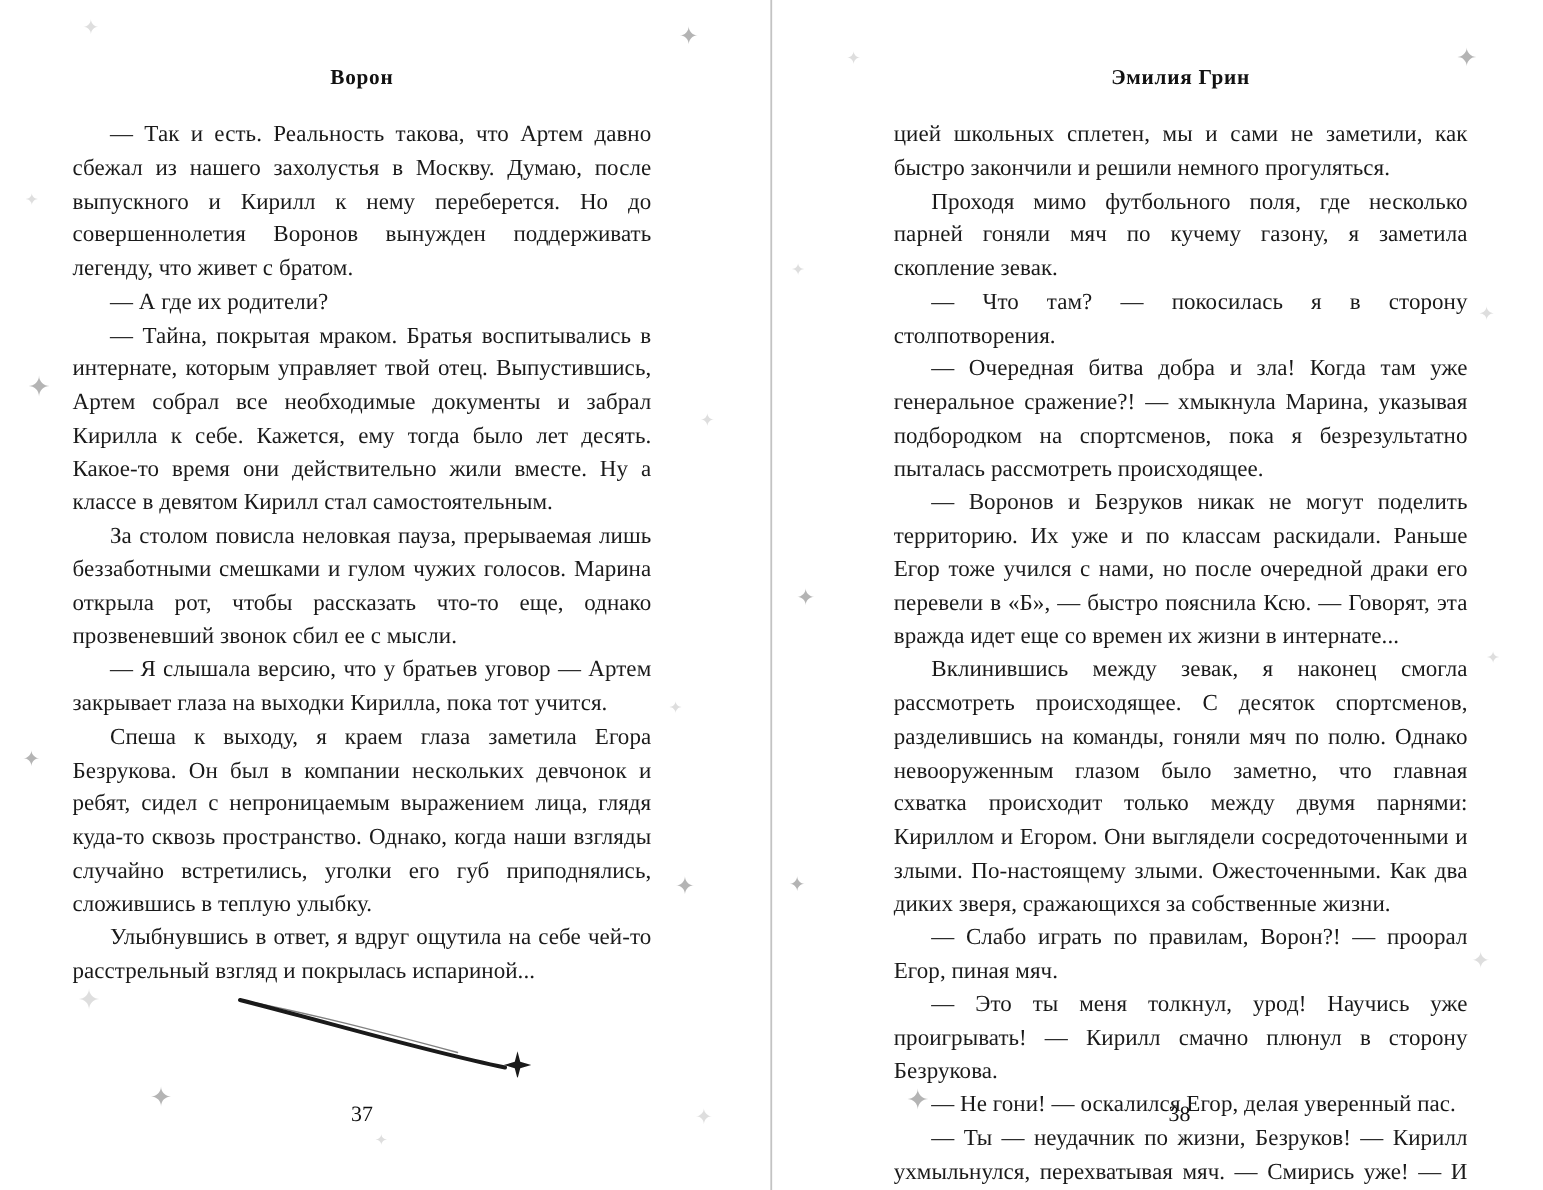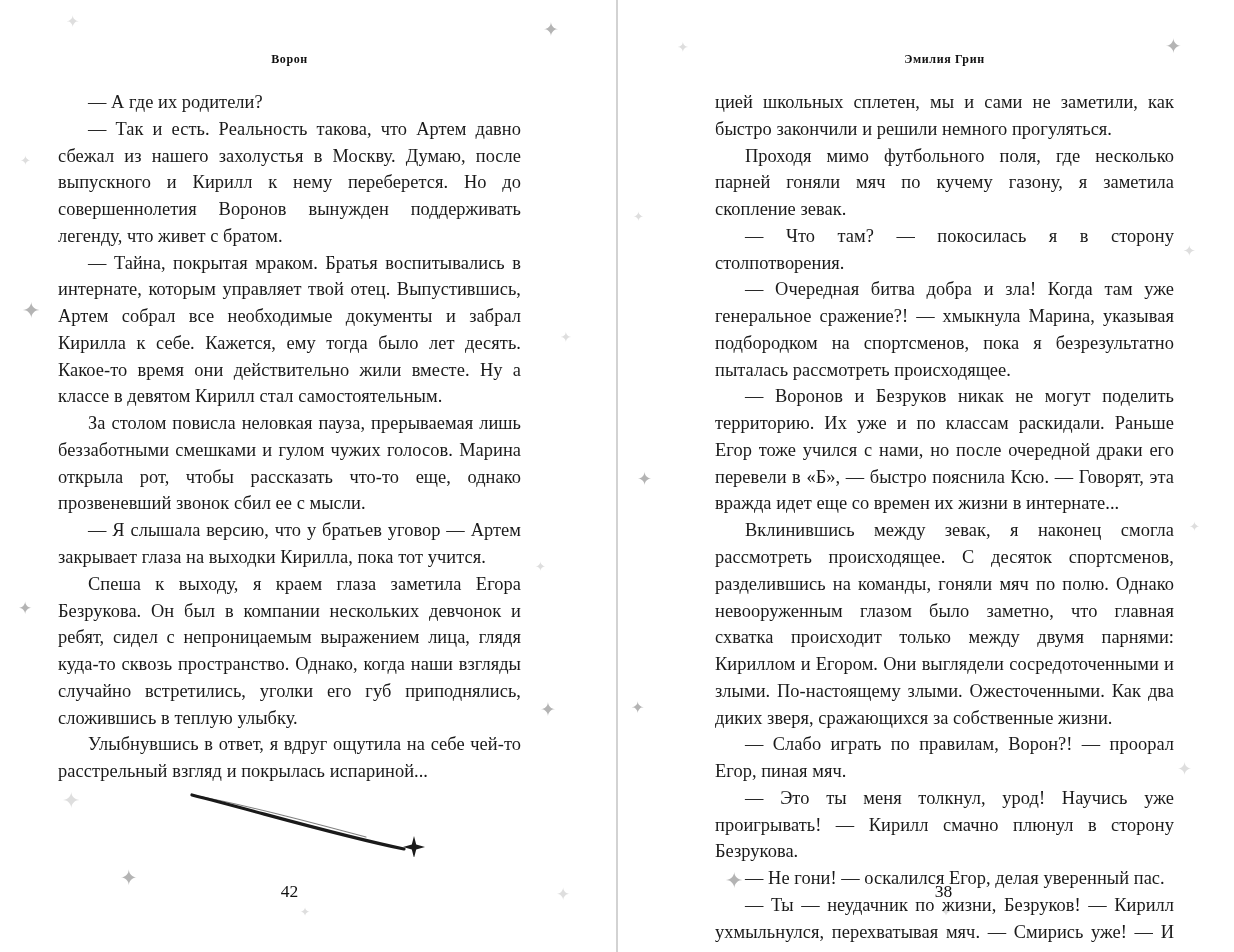--- a/index.html
+++ b/index.html
@@ -37,21 +37,21 @@
   .gutter {
     position: absolute;
     top: 0;
     left: 616px;
     width: 2px;
     height: 952px;
     background: linear-gradient(to right, rgba(0,0,0,0.07), rgba(0,0,0,0.28), rgba(0,0,0,0.07));
   }
   .running-head {
     text-align: center;
-    font-size: 12px;
+    font-size: 17px;
     font-weight: bold;
     letter-spacing: 0.6px;
     margin: 0 0 22px 0;
     color: #111;
   }
   .body-text p {
     margin: 0;
     font-size: 18.4px;
     line-height: 1.455;
     text-align: justify;
@@ -123,42 +123,42 @@
       <span class="star dark" style="left:120px; top:868px; font-size:21px;">✦</span>
       <span class="star light" style="left:62px; top:790px; font-size:22px;">✦</span>
       <span class="star light" style="left:300px; top:906px; font-size:12px;">✦</span>
       <span class="star light" style="left:556px; top:886px; font-size:17px;">✦</span>
     </div>
 
     <div class="text-layer">
       <div class="running-head">Ворон</div>
 
       <div class="body-text">
+        <p>— Так и есть. Реальность такова, что Артем давно сбежал из нашего захолустья в Москву. Думаю, после выпускного и Кирилл к нему переберется. Но до совершеннолетия Воронов вынужден поддерживать легенду, что живет с братом.</p>
         <p>— А где их родители?</p>
-        <p>— Так и есть. Реальность такова, что Артем давно сбежал из нашего захолустья в Москву. Думаю, после выпускного и Кирилл к нему переберется. Но до совершеннолетия Воронов вынужден поддерживать легенду, что живет с братом.</p>
         <p>— Тайна, покрытая мраком. Братья воспитывались в интернате, которым управляет твой отец. Выпустившись, Артем собрал все необходимые документы и забрал Кирилла к себе. Кажется, ему тогда было лет десять. Какое-то время они действительно жили вместе. Ну а классе в девятом Кирилл стал самостоятельным.</p>
         <p>За столом повисла неловкая пауза, прерываемая лишь безза­ботными смешками и гулом чужих голосов. Марина открыла рот, чтобы рассказать что-то еще, однако прозвеневший звонок сбил ее с мысли.</p>
         <p>— Я слышала версию, что у братьев уговор — Артем закрывает глаза на выходки Кирилла, пока тот учится.</p>
         <p>Спеша к выходу, я краем глаза заметила Егора Безрукова. Он был в компании нескольких девчонок и ребят, сидел с непроницаемым выражением лица, глядя куда-то сквозь пространство. Однако, когда наши взгляды случайно встретились, уголки его губ приподнялись, сложившись в теплую улыбку.</p>
         <p>Улыбнувшись в ответ, я вдруг ощутила на себе чей-то расстрельный взгляд и покрылась испариной...</p>
       </div>
 
       <div class="divider">
         <svg width="260" height="66" viewBox="0 0 260 66" aria-hidden="true">
           <path d="M6 4 C70 20, 150 44, 218 58" stroke="#1a1a1a" stroke-width="3.2" fill="none" stroke-linecap="round"></path>
           <path d="M6 4 C60 14, 120 30, 180 46" stroke="#1a1a1a" stroke-width="1.1" fill="none" stroke-linecap="round" opacity="0.55"></path>
           <g transform="translate(228,56)" fill="#1a1a1a">
             <path d="M0,-11 L2.2,-2.6 L11,0 L2.2,2.6 L0,11 L-2.2,2.6 L-11,0 L-2.2,-2.6 Z"></path>
           </g>
         </svg>
       </div>
 
     </div>
 
-    <div class="folio">42</div>
+    <div class="folio">37</div>
   </div>
 
   <div class="gutter"></div>
 
   <div class="page right">
     <div class="stars">
       <span class="star light" style="left:60px; top:40px; font-size:14px;">✦</span>
       <span class="star dark" style="left:548px; top:36px; font-size:20px;">✦</span>
       <span class="star light" style="left:16px; top:210px; font-size:13px;">✦</span>
       <span class="star light" style="left:566px; top:244px; font-size:15px;">✦</span>

